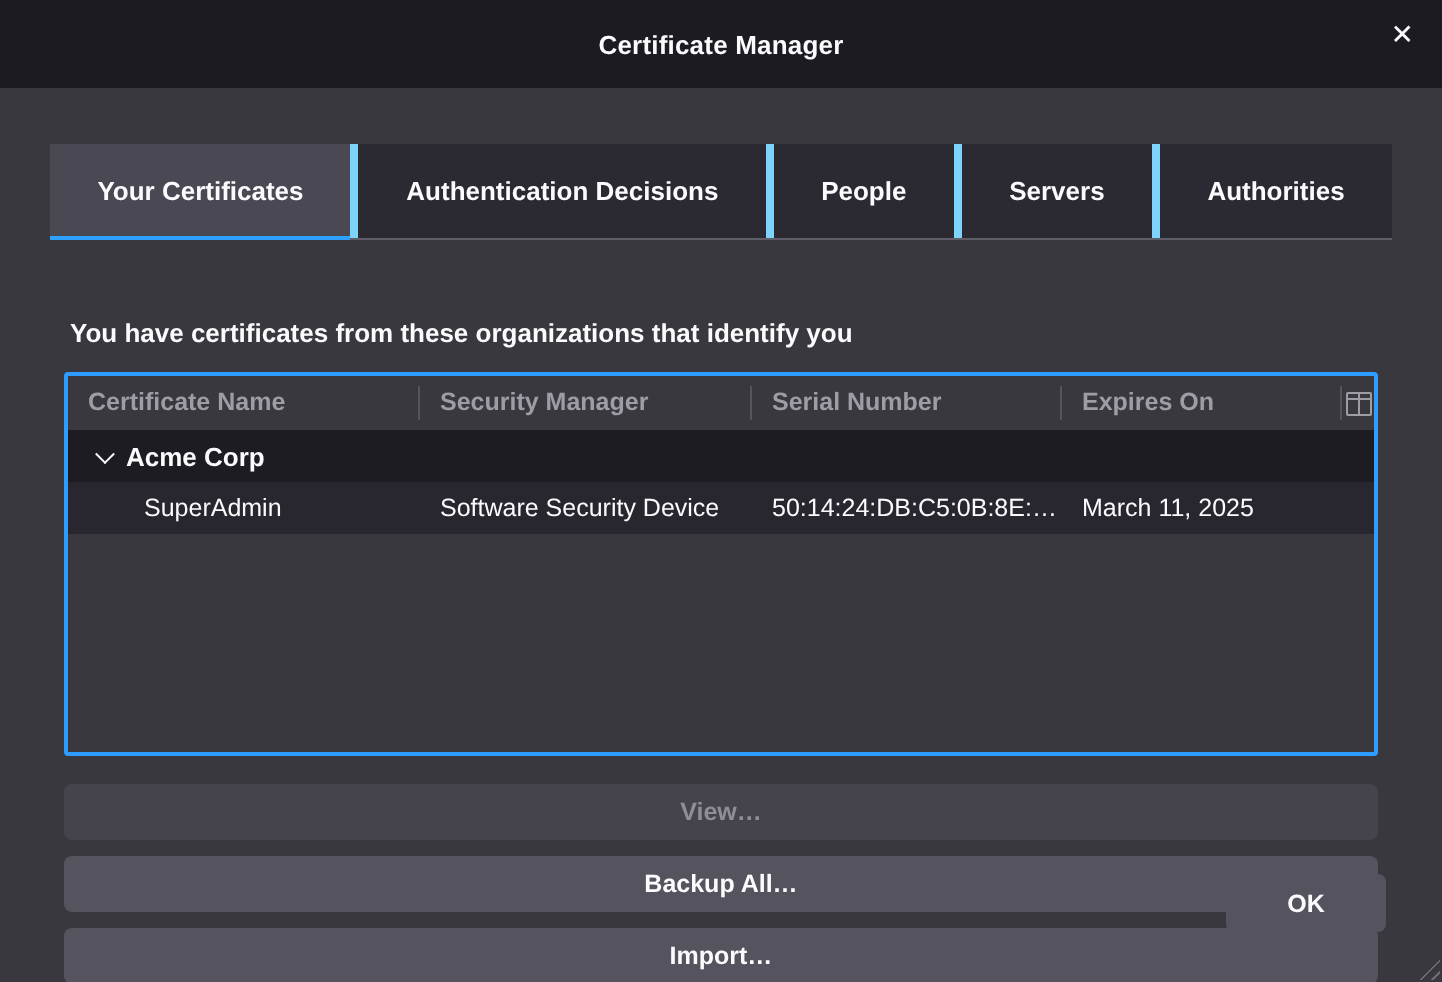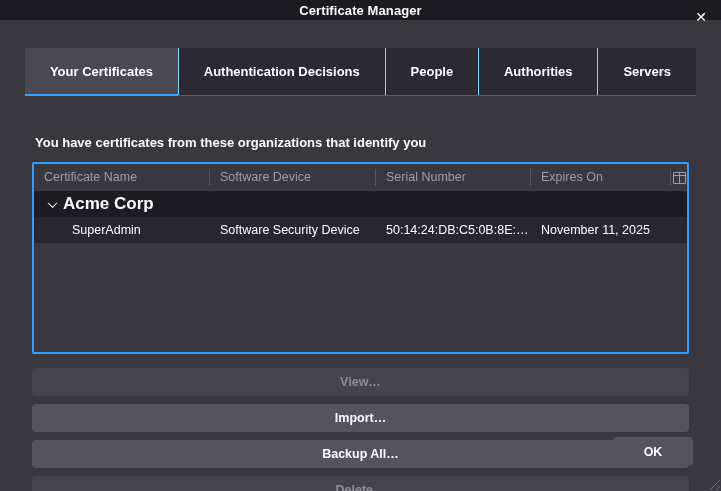--- a/index.html
+++ b/index.html
@@ -9,21 +9,21 @@
     background: var(--body-bg, #39383f);
     font-family: "Liberation Sans", "DejaVu Sans", sans-serif;
     color: #fbfbfe;
     position: relative;
     overflow: hidden;
     user-select: none;
   }
 
   
   .titlebar {
-    height: 20px;
+    height: 44px;
     background: var(--titlebar-bg, #1c1b22);
     display: flex;
     align-items: center;
     justify-content: center;
     position: relative;
   }
   .titlebar-title { font-size: 13px; font-weight: 700; letter-spacing: .1px; }
   .close-btn {
     position: absolute;
     right: 12px; top: 0;
@@ -49,21 +49,21 @@
     align-items: center;
     justify-content: center;
     padding: 0 22px;
     font-size: 13px;
     font-weight: 600;
     color: #fbfbfe;
     position: relative;
     white-space: nowrap;
     cursor: default;
   }
-  .tab + .tab { border-left: 1px solid #7dd3fc; }
+  .tab + .tab { border-left: 4px solid #7dd3fc; }
   .tab.active {
     background: #4a4953;
   }
   .tab.active::after {
     content: "";
     position: absolute;
     left: 0; right: 0; bottom: -1px;
     height: 2px;
     background: var(--tab-underline, #2fa1ff);
   }
@@ -98,20 +98,21 @@
     flex: 0 0 auto;
   }
   .hcell {
     padding-left: 10px;
     height: 17px;
     line-height: 17px;
     border-right: 1px solid #56555f;
     overflow: hidden;
     white-space: nowrap;
     cursor: default;
+    font-weight: bold;
   }
   .picker-cell {
     display: flex;
     align-items: center;
     justify-content: center;
     height: 100%;
   }
   .col-picker-icon {
     width: 11px; height: 10px;
     border: 1px solid #9e9da6;
@@ -131,21 +132,21 @@
     top: 0; bottom: 0; left: 5px;
     width: 1px;
     background: #9e9da6;
   }
 
   .group-row {
     display: flex;
     align-items: center;
     height: 26px;
     background: var(--group-row-bg, #1d1c23);
-    font-size: 17px;
+    font-size: 13px;
     font-weight: 700;
     flex: 0 0 auto;
     cursor: default;
   }
   .expander {
     width: 16px;
     margin-left: 10px;
     display: flex;
     align-items: center;
     justify-content: center;
@@ -235,60 +236,60 @@
   <div class="tab active">
     <span>Your Certificates</span>
   </div>
   <div class="tab">
     <span>Authentication Decisions</span>
   </div>
   <div class="tab">
     <span>People</span>
   </div>
   <div class="tab">
+    <span>Servers</span>
+  </div>
+  <div class="tab">
     <span>Authorities</span>
-  </div>
-  <div class="tab">
-    <span>Servers</span>
   </div>
 </div>
 
 <div class="description">You have certificates from these organizations that identify you</div>
 
 <div class="cert-table">
   <div class="table-header">
     <div class="hcell">Certificate Name</div>
-    <div class="hcell">Software Device</div>
+    <div class="hcell">Security Manager</div>
     <div class="hcell">Serial Number</div>
     <div class="hcell">Expires On</div>
     <div class="picker-cell">
       <span class="col-picker-icon"></span>
     </div>
   </div>
 
   <div class="group-row">
     <span class="expander">
       <span class="chevron-down"></span>
     </span>
     <span class="group-name">Acme Corp</span>
   </div>
 
   <div class="data-row">
     <div class="dcell name">SuperAdmin</div>
     <div class="dcell">Software Security Device</div>
     <div class="dcell">50:14:24:DB:C5:0B:8E:…</div>
-    <div class="dcell">November 11, 2025</div>
+    <div class="dcell">March 11, 2025</div>
     <div class="dcell"></div>
   </div>
 
   <div class="table-filler"></div>
 </div>
 
 <div class="actions">
   <button class="btn disabled">View…</button>
+  <button class="btn">Backup All…</button>
   <button class="btn">Import…</button>
-  <button class="btn">Backup All…</button>
   <button class="btn disabled">Delete…</button>
 </div>
 
 <button class="btn ok-btn">OK</button>
 
 <div class="resize-handle"></div>
 
 </body></html>

